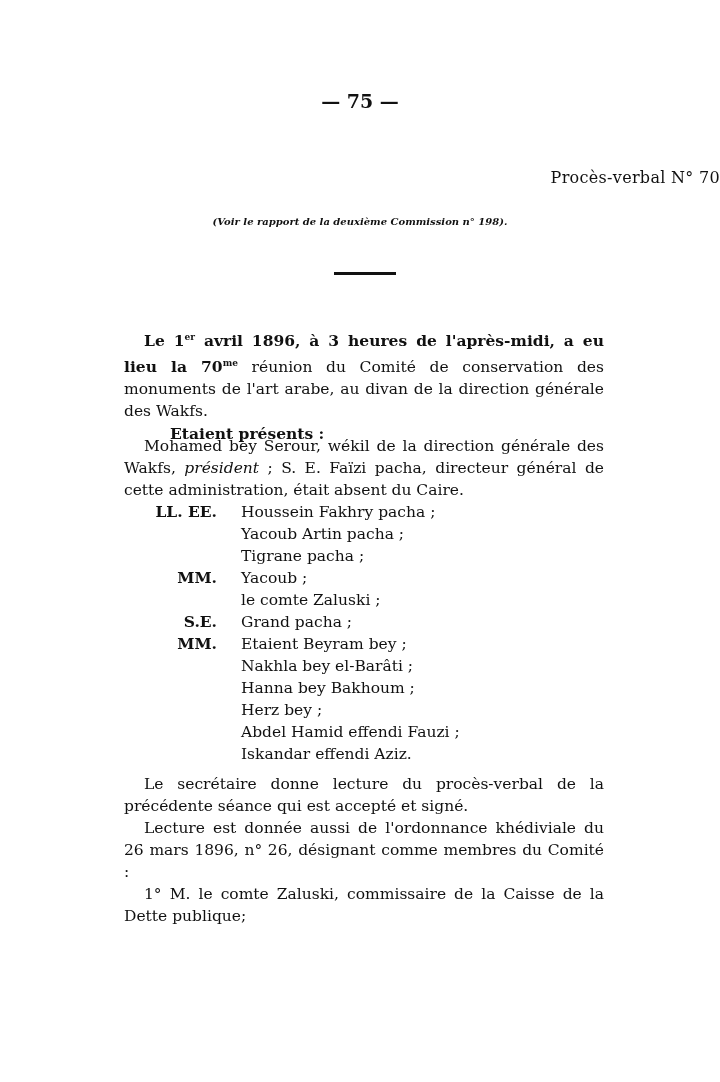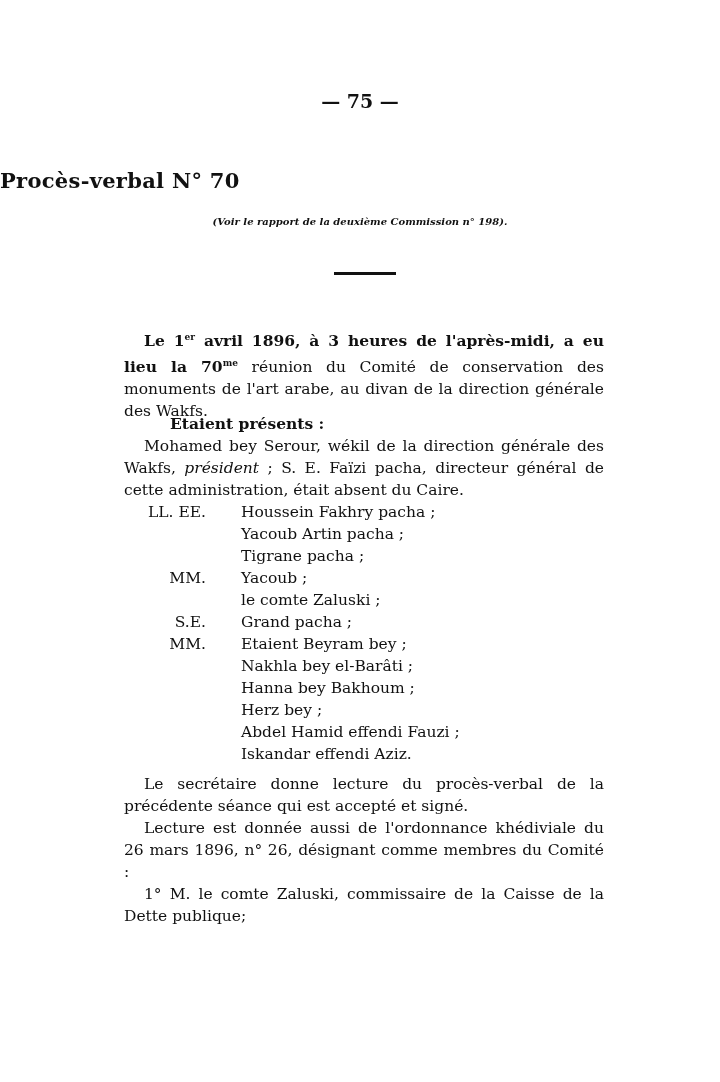--- a/index.html
+++ b/index.html
@@ -26,23 +26,23 @@
       left: 0; width: 720px;
       text-align: center;
       font-size: 19px;
       font-weight: bold;
       letter-spacing: 0px;
     }
     .title {
       position: absolute;
       top: 168px;
       left: 0; width: 720px;
-      text-align: left;
-      font-size: 21px;
-      font-weight: bold;
+      text-align: right;
+      font-size: 16px;
+      font-weight: normal;
       letter-spacing: 0.3px;
     }
     .subtitle {
       position: absolute;
       top: 216px;
       left: 0; width: 720px;
       text-align: center;
       font-size: 10px;
       font-style: italic;
       font-weight: bold;
@@ -66,42 +66,42 @@
     .para {
       margin: 0;
       text-indent: 20px;
       text-align: justify;
     }
     .b { font-weight: bold; }
     .i { font-style: italic; }
     .sup { font-size: 9px; vertical-align: 6px; font-weight: bold; }
     .center-head {
       position: absolute;
-      top: 414px;
+      top: 424px;
       left: 170px;
       font-size: 15.5px;
       font-weight: bold;
     }
     .attendees {
       position: absolute;
       left: 124px;
       top: 501px;
       width: 480px;
       font-size: 15.5px;
       line-height: 22px;
     }
     .att-row {
       position: relative;
       height: 22px;
       white-space: nowrap;
     }
     .att-title {
       position: absolute;
-      right: 398px;
-      font-weight: normal;
+      right: 387px;
+      font-weight: bold;
       text-align: center;
     }
     .att-name {
       position: absolute;
       left: 77px;
       margin-left: 40px;
     }
   </style>
 </head>
 <body>

